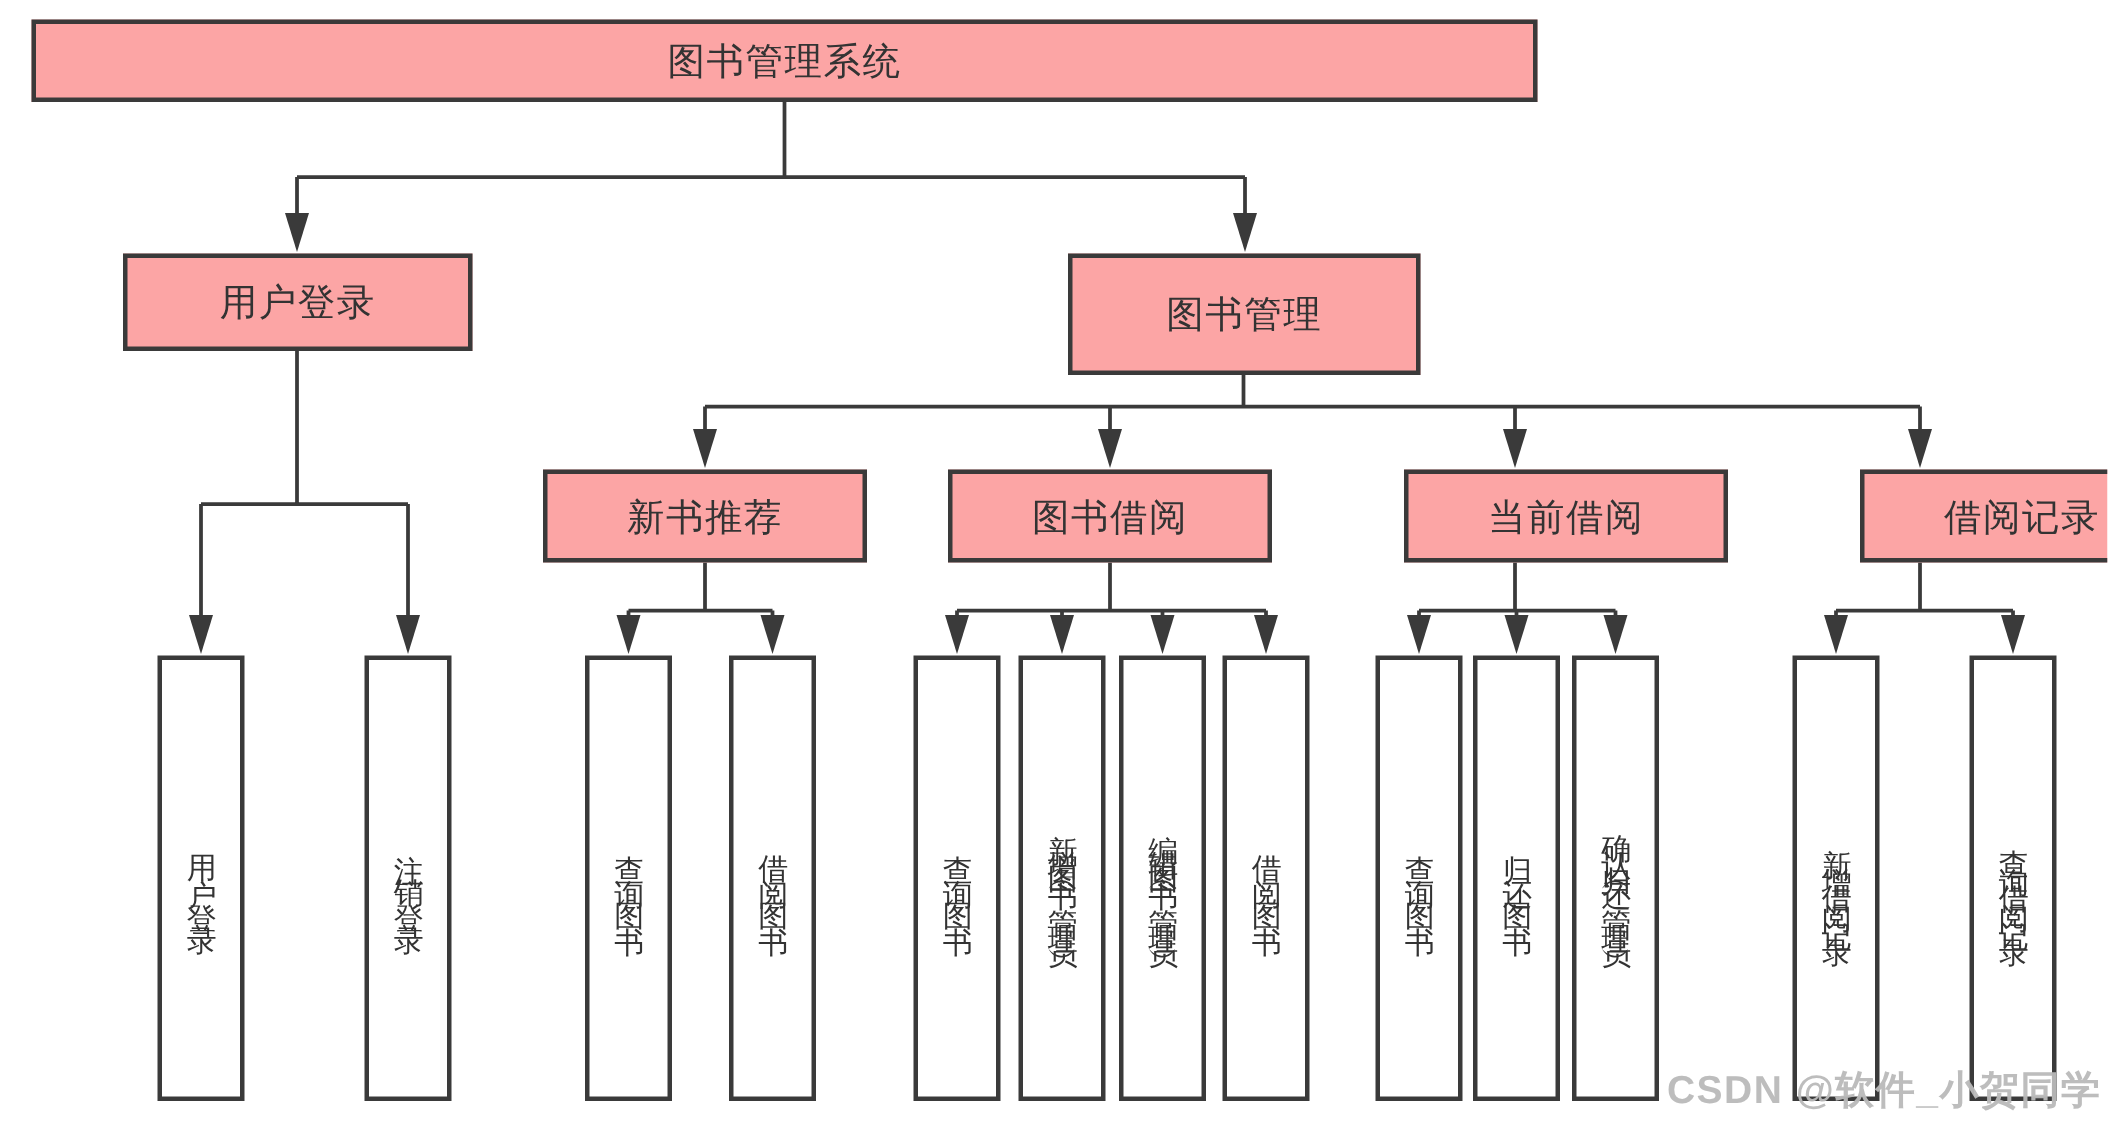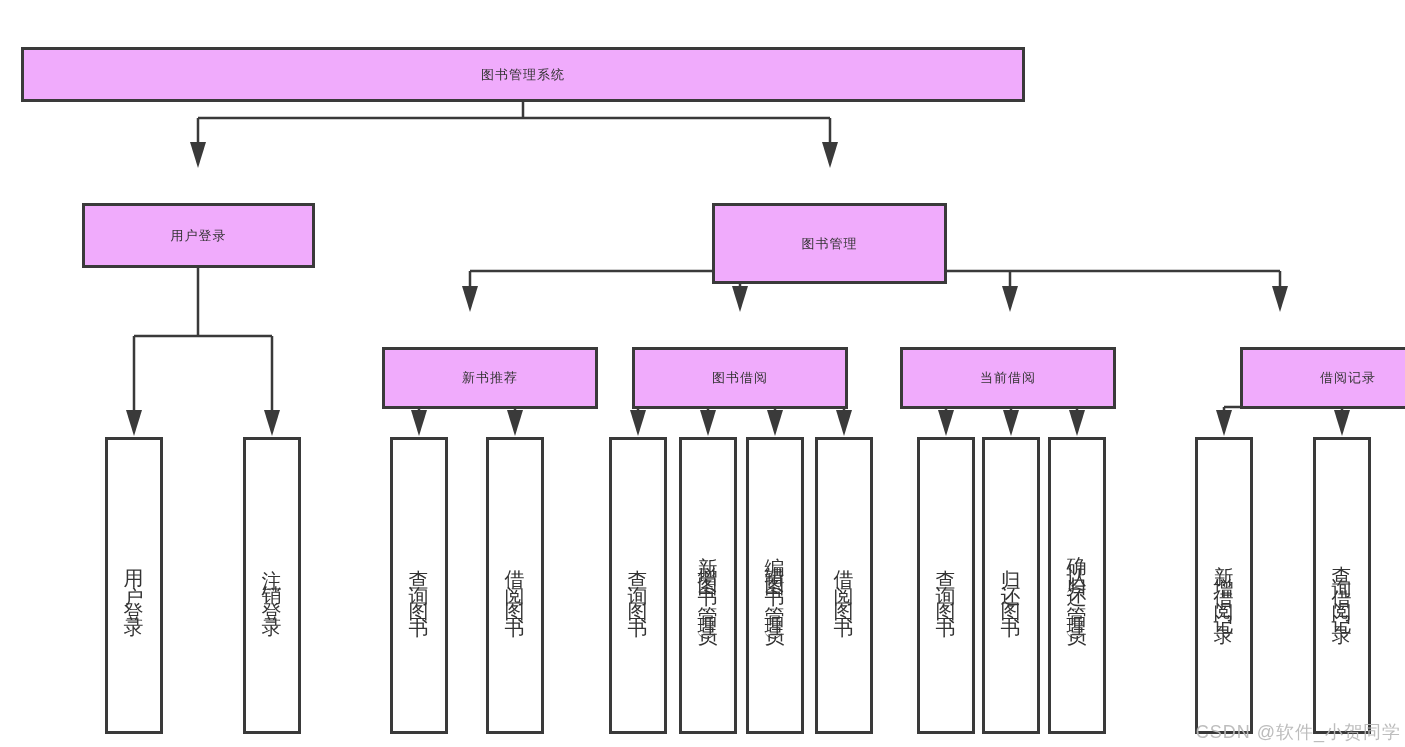--- a/index.html
+++ b/index.html
@@ -14,38 +14,37 @@
   }
   svg.connectors {
     position: absolute;
     left: 0; top: 0;
     width: 1405px; height: 747px;
     pointer-events: none;
   }
   .box {
     position: absolute;
     box-sizing: border-box;
-    background: #f0abfc;
+    background: #fca5a5;
     border: 3px solid #3a3a3a;
     display: flex;
     align-items: center;
     justify-content: center;
-    font-size: 13px;
+    font-size: 25px;
     letter-spacing: 1px;
     white-space: nowrap;
     z-index: 2;
-    margin-top: 34px;
   }
   .root-box   { left: 21px;  top: 13px;  width: 1004px; height: 55px; }
   .lvl2-a     { left: 82px;  top: 169px; width: 233px;  height: 65px; }
   .lvl2-b     { left: 712px; top: 169px; width: 235px;  height: 81px; }
   .lvl3      { top: 313px; width: 216px; height: 62px; }
-  .lvl3-a    { left: 382px; }
+  .lvl3-a    { left: 362px; }
   .lvl3-b    { left: 632px; }
-  .lvl3-c    { left: 900px; font-family: Liberation Serif, serif; }
+  .lvl3-c    { left: 936px; font-family: Liberation Serif, serif; }
   .lvl3-d    { left: 1240px; }
   .leaf {
     position: absolute;
     box-sizing: border-box;
     top: 437px;
     width: 58px;
     height: 297px;
     background: #ffffff;
     border: 3px solid #3a3a3a;
     display: flex;
@@ -70,25 +69,26 @@
   .l8  { left: 815px; }
   .l9  { left: 917px; }
   .l10 { left: 982px; }
   .l11 { left: 1048px; }
   .l12 { left: 1195px; }
   .l13 { left: 1313px; }
   .watermark {
     position: absolute;
     right: 4px;
     bottom: 3px;
-    font-size: 18px;
+    font-size: 26px;
     letter-spacing: 1px;
     color: rgba(185,185,185,0.95);
     z-index: 3;
     white-space: nowrap;
+    font-weight: bold;
   }
 </style>
 </head>
 <body>
 
 <div class="canvas">
 
   <svg class="connectors" viewBox="0 0 1405 747">
     <g stroke="#3a3a3a" stroke-width="2.5" fill="none">
 

